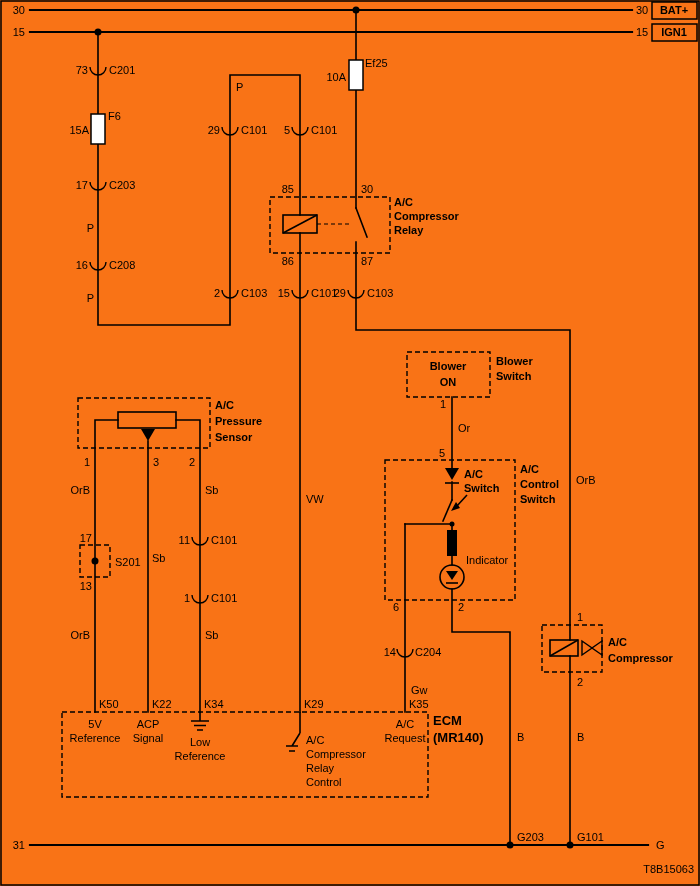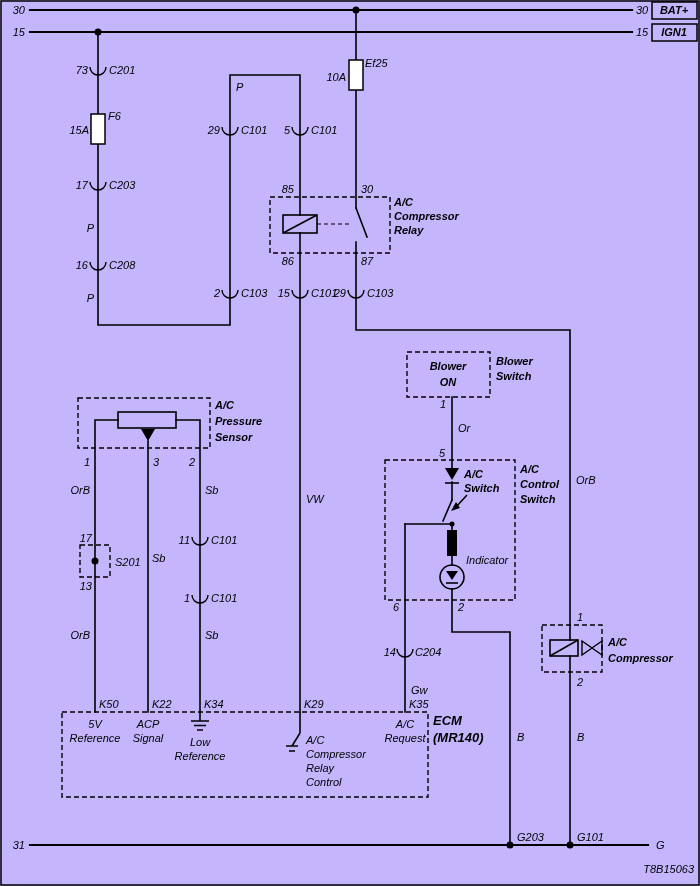--- a/index.html
+++ b/index.html
@@ -1,16 +1,16 @@
 <!DOCTYPE html>
 <html><head>
 <meta charset="utf-8">
 <style>
   html,body{margin:0;padding:0;background:#fff;}
-  .page{width:700px;height:886px;position:relative;background:#c4b5fd;font-style:italic;}
+  .page{width:700px;height:886px;position:relative;background:#f97316;}
   svg{display:block;}
   text{font-family:"Liberation Sans",sans-serif;font-size:11px;fill:#000;}
   .b{font-weight:bold;}
   .big{font-size:13px;}
   .mid{text-anchor:middle;}
   .end{text-anchor:end;}
   .wire{stroke:#000;stroke-width:1.6;fill:none;stroke-linecap:square;}
   .bus{stroke-width:2.2;}
   .arc{stroke:#000;stroke-width:1.4;fill:none;}
   .dash{fill:none;stroke:#000;stroke-width:1.4;stroke-dasharray:5 3;}

